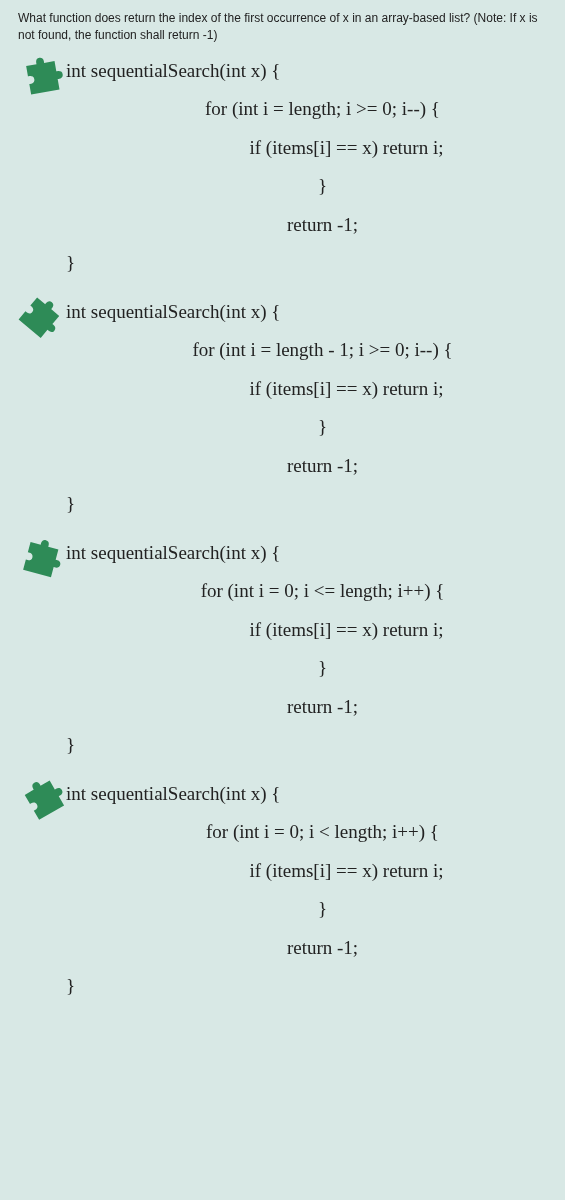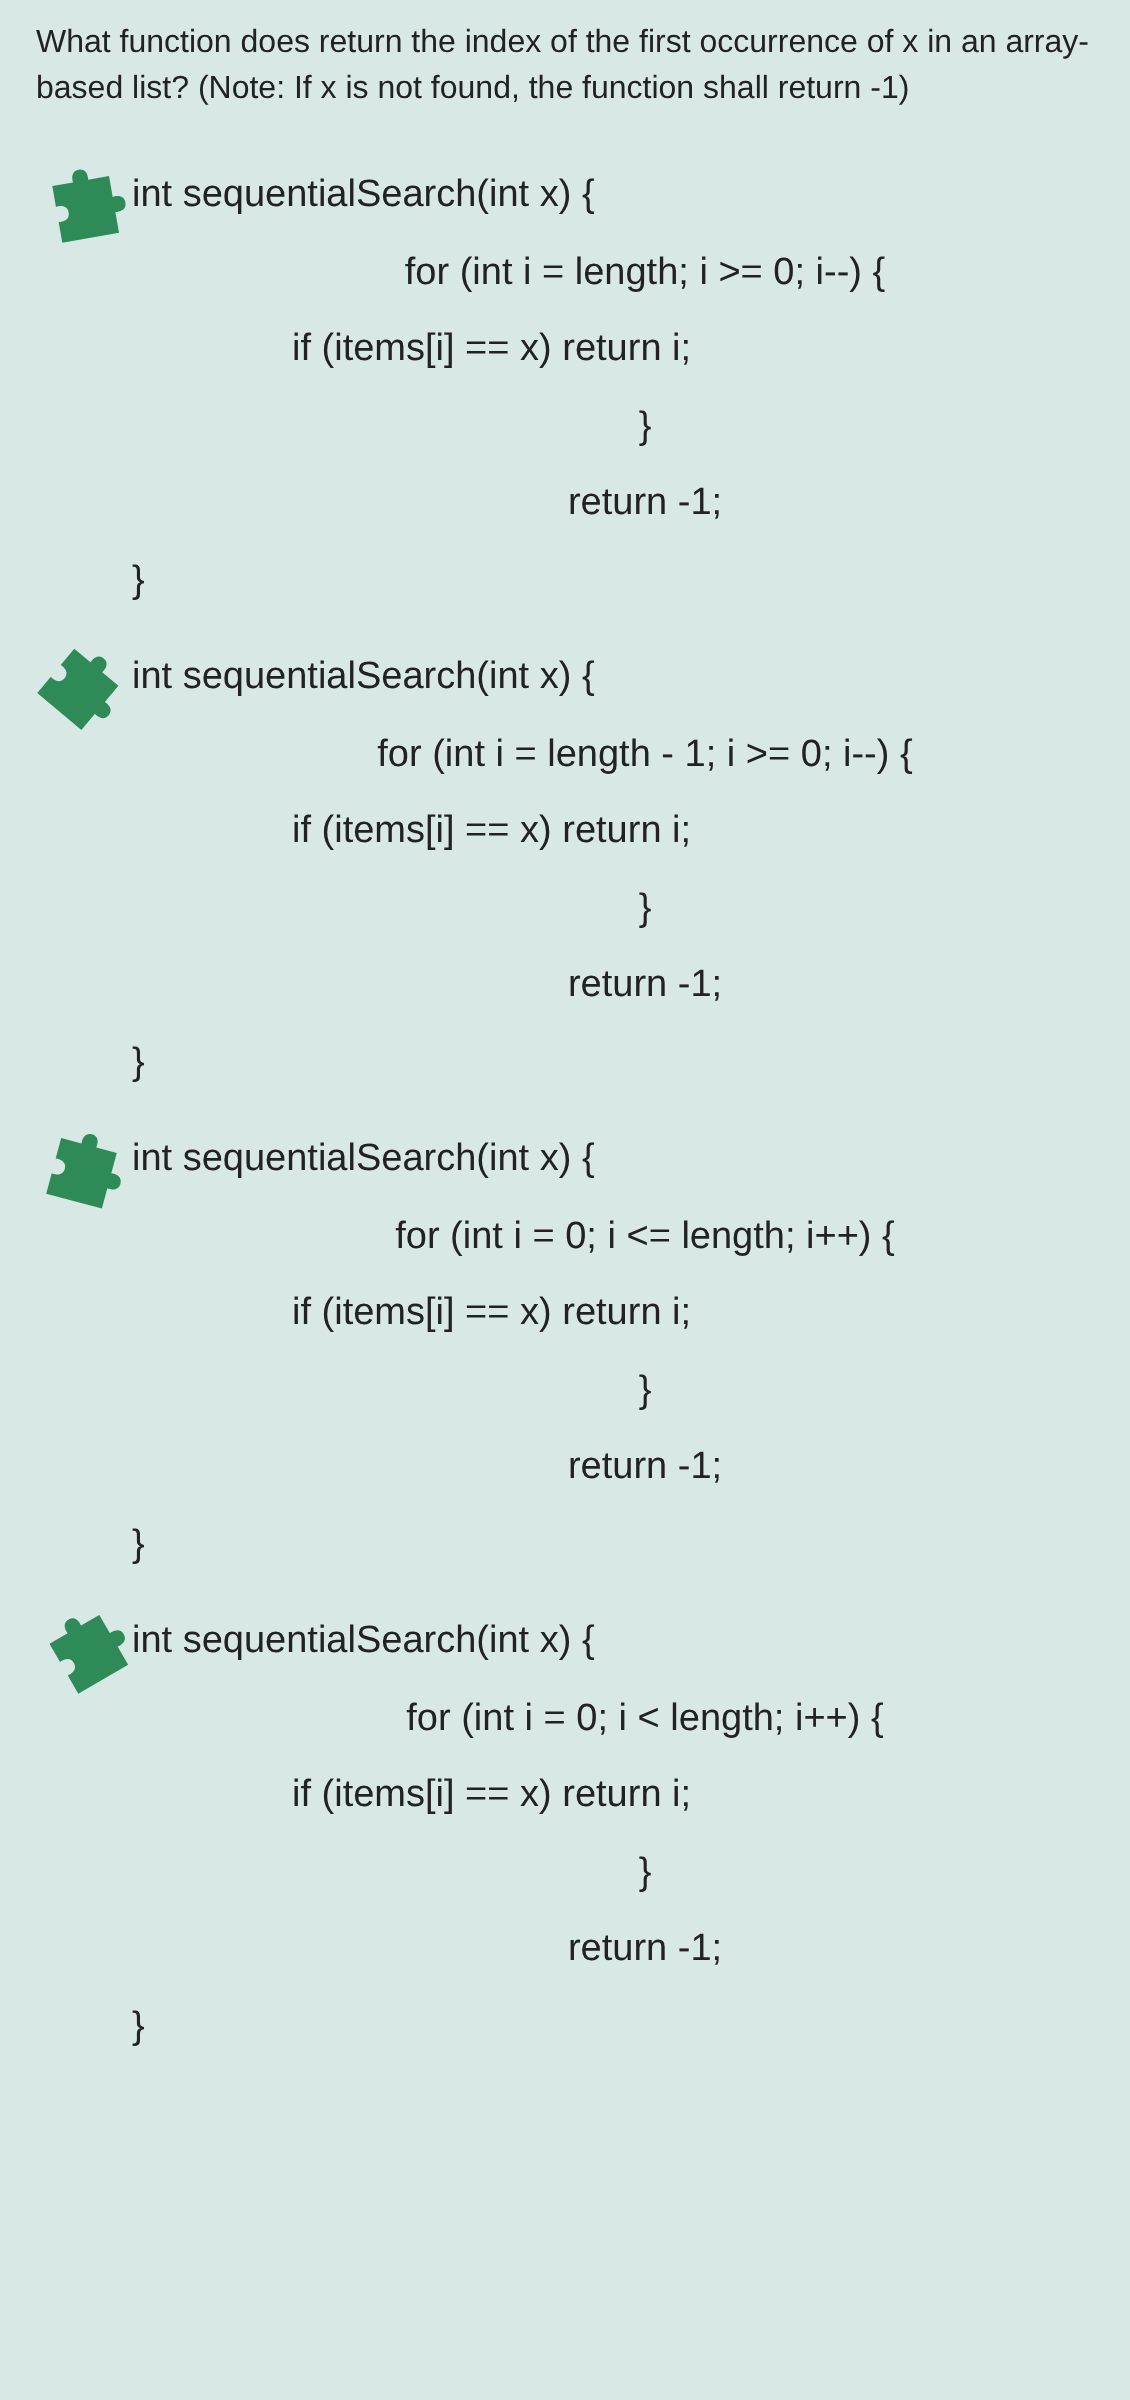--- a/index.html
+++ b/index.html
@@ -4,49 +4,50 @@
   <style>
     * { margin: 0; padding: 0; box-sizing: border-box; }
     body {
       font-family: Arial, Helvetica, sans-serif;
       background: #d8e8e5;
       width: 565px;
       padding: 10px 18px 5px 18px;
       color: #222;
     }
     .question {
-      font-size: 16px;
+      font-size: 12px;
       line-height: 1.45;
-      margin-bottom: 28px;
+      margin-bottom: 12px;
       color: #222;
     }
     .option {
       position: relative;
       margin-bottom: 20px;
+      font-family: Liberation Serif, serif;
     }
     .marker {
       position: absolute;
       left: 0;
       top: -8px;
       width: 48px;
       height: 48px;
     }
     .marker svg {
       width: 100%;
       height: 100%;
     }
     .code-block {
       padding-left: 48px;
       font-size: 19px;
       line-height: 1.5;
       color: #222;
     }
     .code-line { white-space: pre; margin-bottom: 10px; }
     .i1 { padding-left: 32px; text-align: center; }
-    .i2 { padding-left: 80px; }
+    .i2 { padding-left: 80px; text-align: center; }
     .i0 { padding-left: 0; }
   </style>
 </head>
 <body>
 
 <div class="question">What function does return the index of the first occurrence of x in an array-based list? (Note: If x is not found, the function shall return -1)</div>
 
 <div id="options-container">
     <div class="option">
       <div class="marker"><svg viewBox="0 0 100 100">

